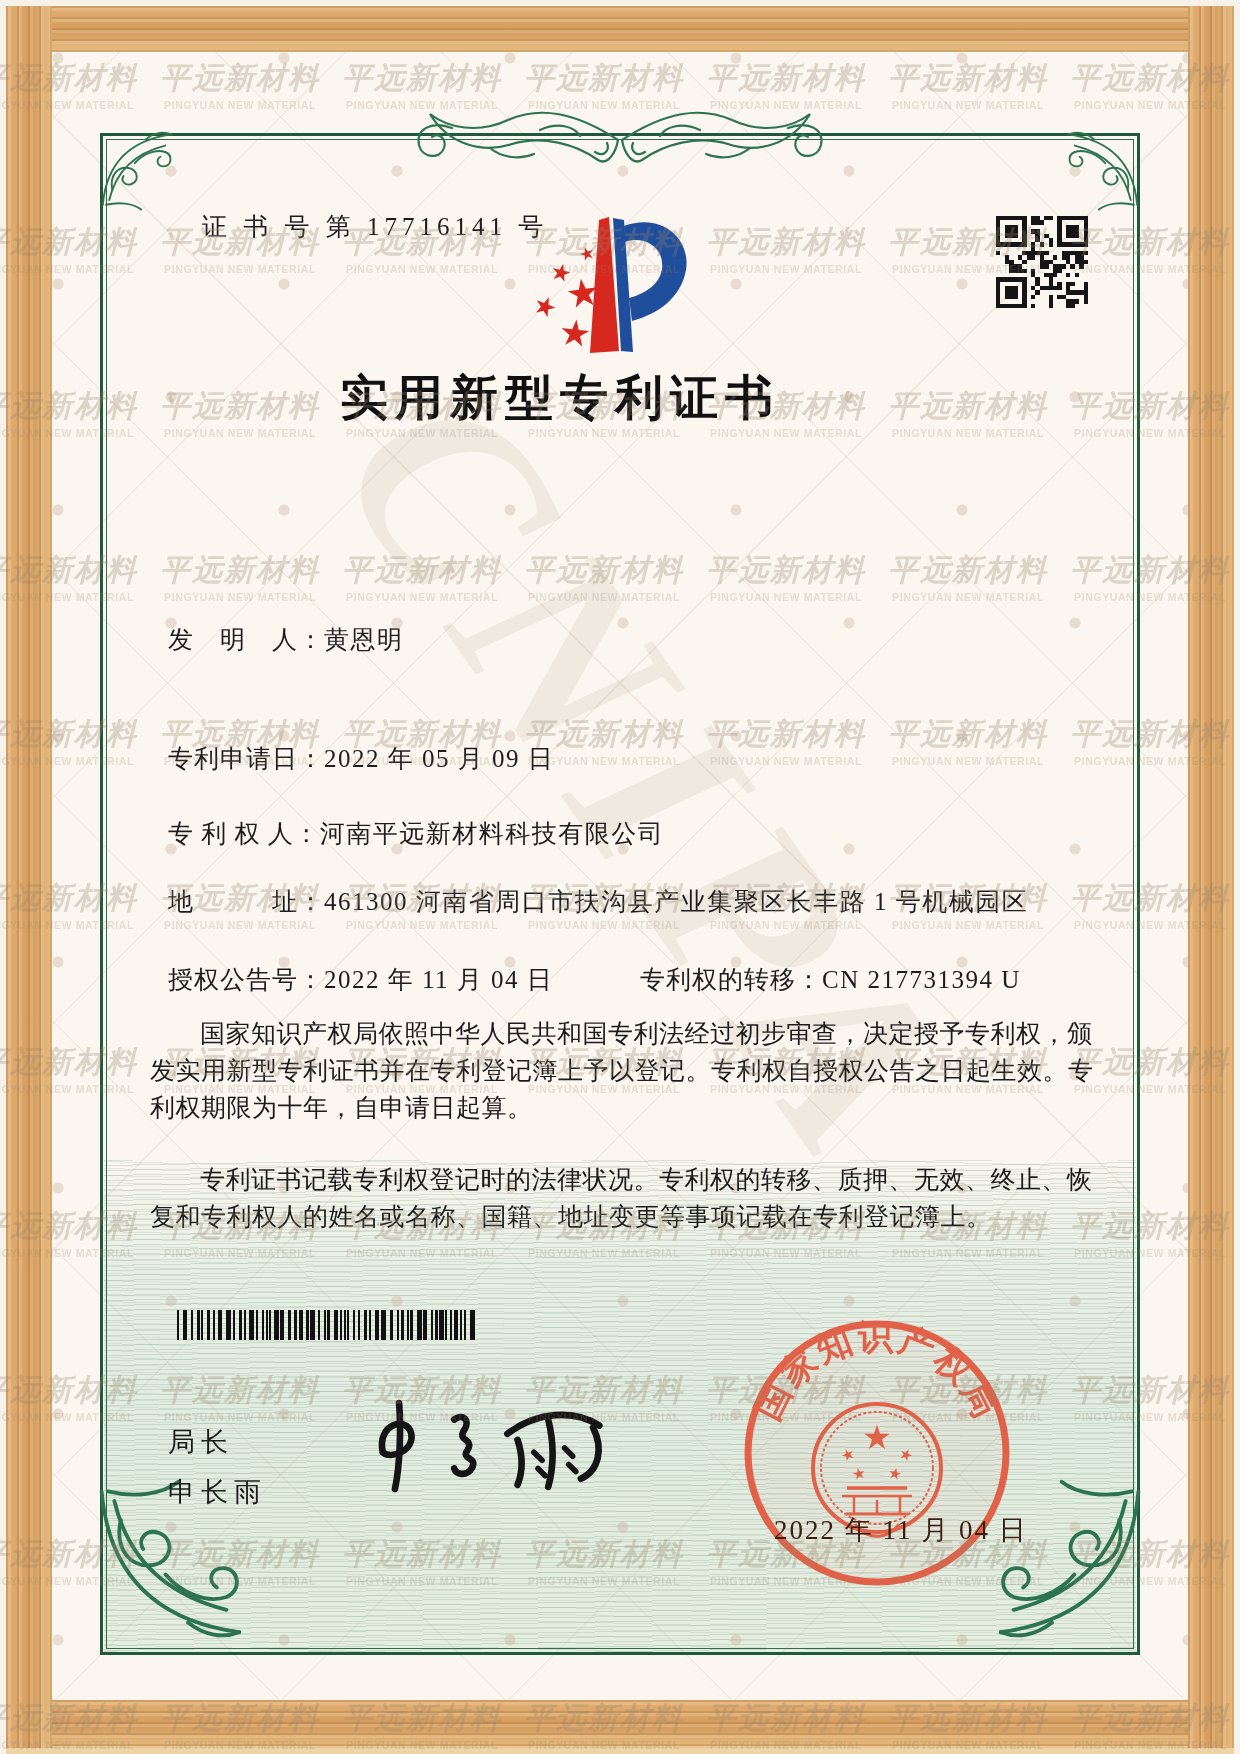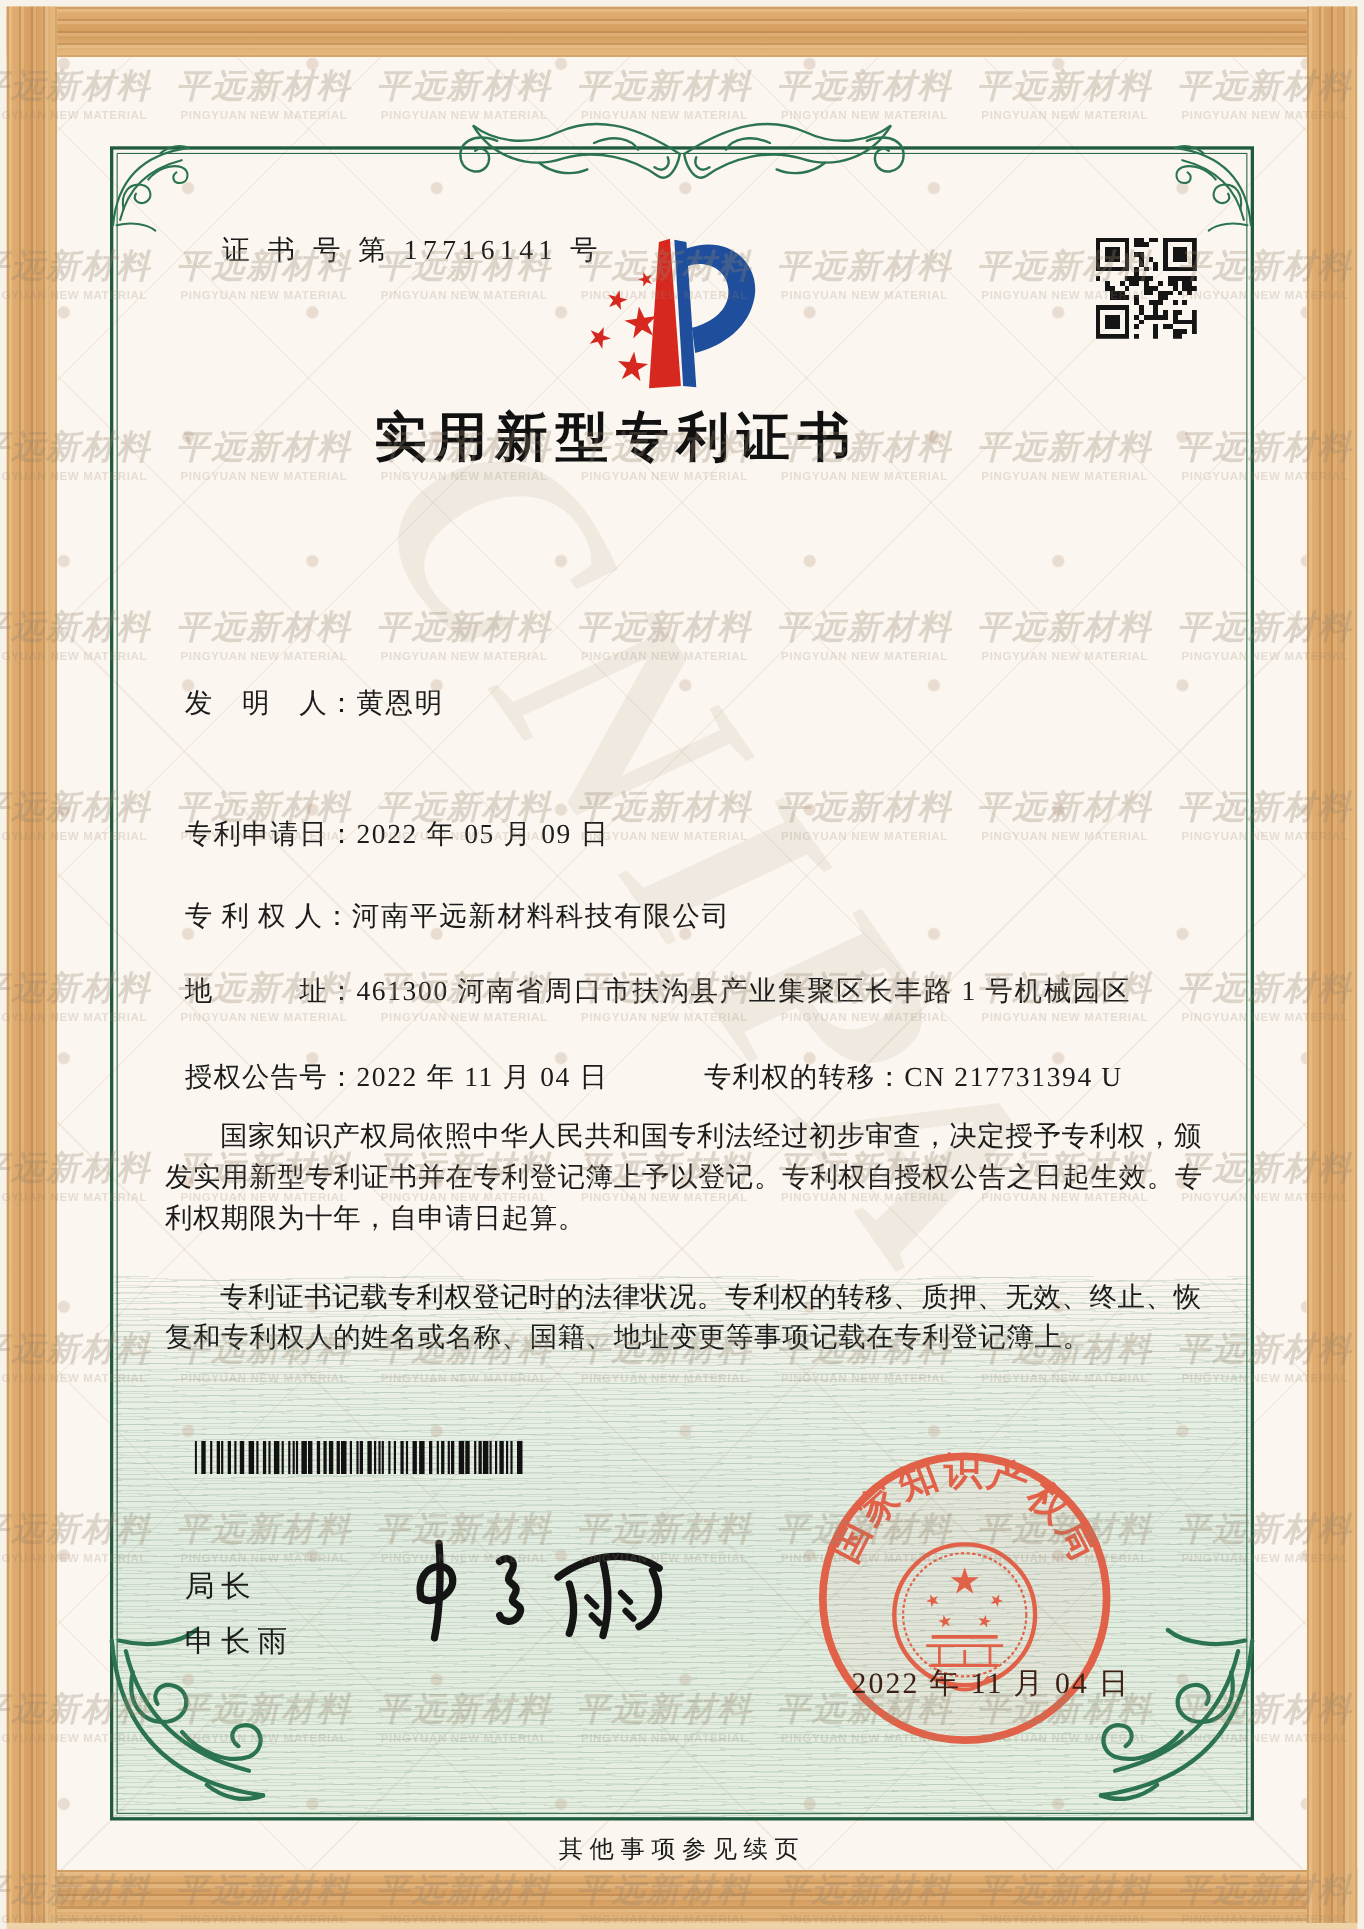--- a/index.html
+++ b/index.html
@@ -236,21 +236,20 @@
         <path d="M105,170 H165" stroke-width="3.5"></path>
         <path d="M100,178 H170" stroke-width="2.5"></path>
         <path d="M112,178 V196 M158,178 V196 M135,182 V196" stroke-width="2.5"></path>
         <path d="M104,196 H166" stroke-width="3"></path>
         <path d="M113,206 A26,26 0 0 0 157,206" stroke-width="3"></path>
       </g>
     </svg>
   </div>
   <div id="seal-date" class="abs">2022 年 11 月 04 日</div>
 
-  <div id="cont-note" class="abs">其他事项参见续页</div>
 
   <div id="wm-tiles" class="abs">
       <div class="wm-tile" style="left: -30px; top: 58px;">
         <div class="wm-cn">平远新材料</div>
         <div class="wm-en">PINGYUAN NEW MATERIAL</div>
       </div>
       <div class="wm-tile" style="left: 152px; top: 58px;">
         <div class="wm-cn">平远新材料</div>
         <div class="wm-en">PINGYUAN NEW MATERIAL</div>
       </div>

